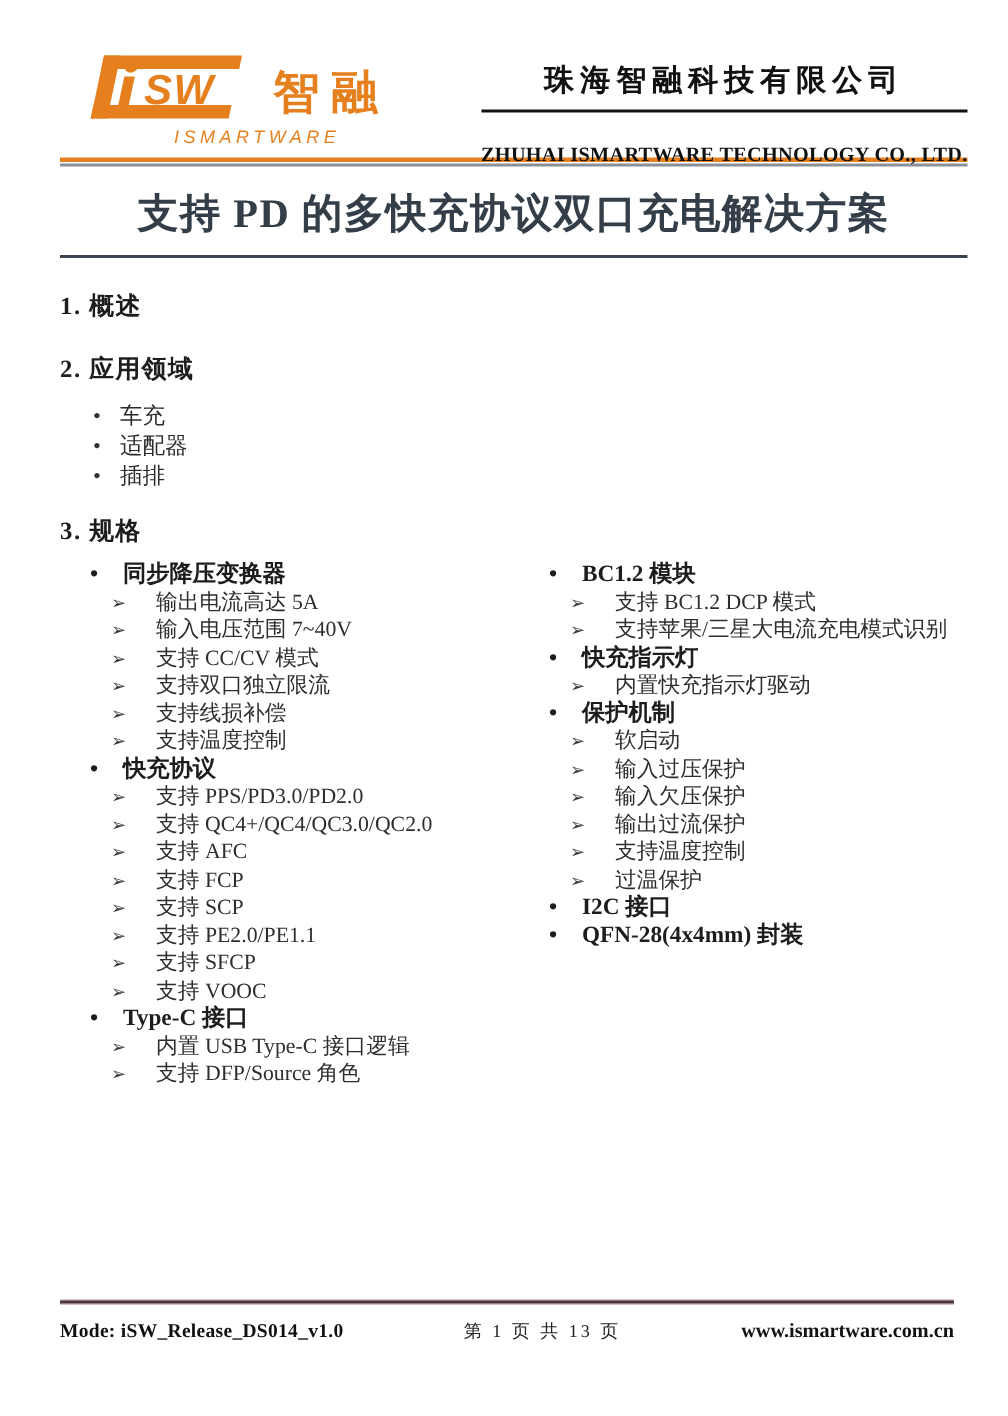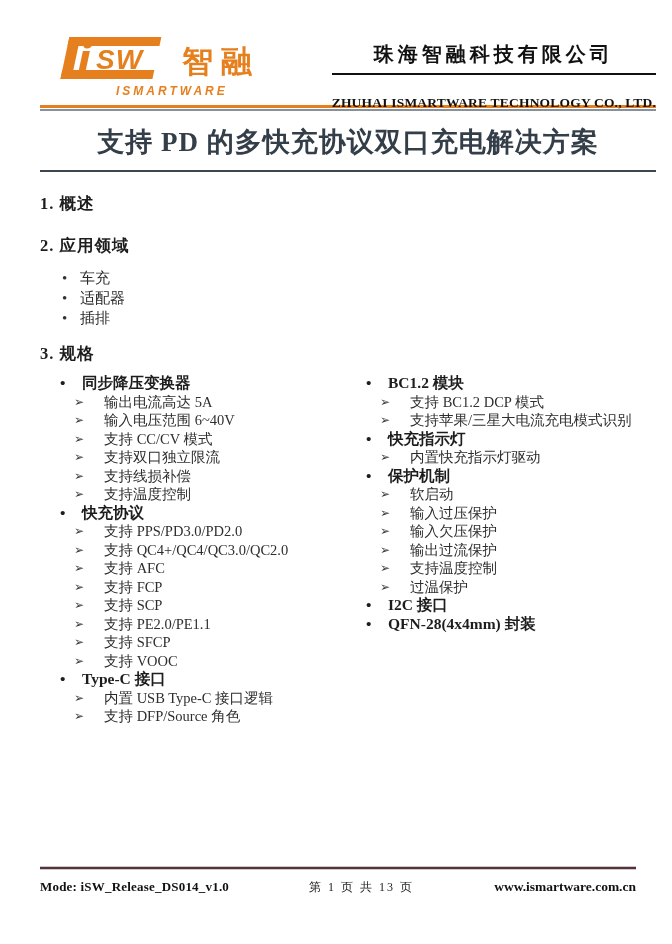--- a/index.html
+++ b/index.html
@@ -7,36 +7,36 @@
   body {
     width:672px; height:944px;
     font-family:"Liberation Serif","DejaVu Serif",serif;
     color:#2b2b2b;
     overflow:hidden;
   }
   .page {
     position:relative;
     width:672px; height:816px;
     background:#ffffff;
-    padding:34px 16px 0 40px;
+    padding:34px 27px 0 40px;
   }
 
   
   .hdr { display:flex; justify-content:space-between; align-items:flex-start; height:66px; }
   .logo { display:flex; flex-direction:column; padding-left:14px; }
   .logo-row { display:flex; align-items:flex-end; gap:10px; }
   .logo-mark { width:118px; height:48px; display:block; }
   .logo-cn {
     font-family:"Liberation Sans","DejaVu Sans",sans-serif;
     font-weight:bold; font-size:31px; line-height:40px;
     color:#e6801f; letter-spacing:8px; white-space:nowrap;
   }
   .logo-sub {
     font-family:"Liberation Sans","DejaVu Sans",sans-serif;
-    font-style:italic; font-weight:bold; font-size:12px;
+    font-style:italic; font-weight:normal; font-size:12px;
     color:#e6801f; letter-spacing:3px; margin:2px 0 0 62px;
   }
   .company { text-align:center; padding-top:2px; }
   .company-cn {
     font-size:20px; font-weight:bold; line-height:36px;
     color:#111; letter-spacing:4px; white-space:nowrap;
     border-bottom:2px solid #111; padding-bottom:1px;
   }
   .company-en {
     font-size:13.5px; font-weight:bold; color:#111;
@@ -165,21 +165,21 @@
         <li class="s1">
           <span class="b1">•</span>
           <span>同步降压变换器</span>
         </li>
         <li class="s2">
           <span class="b2">➢</span>
           <span class="s2t">输出电流高达 5A</span>
         </li>
         <li class="s2">
           <span class="b2">➢</span>
-          <span class="s2t">输入电压范围 6~40V</span>
+          <span class="s2t">输入电压范围 7~40V</span>
         </li>
         <li class="s2">
           <span class="b2">➢</span>
           <span class="s2t">支持 CC/CV 模式</span>
         </li>
         <li class="s2">
           <span class="b2">➢</span>
           <span class="s2t">支持双口独立限流</span>
         </li>
         <li class="s2">

